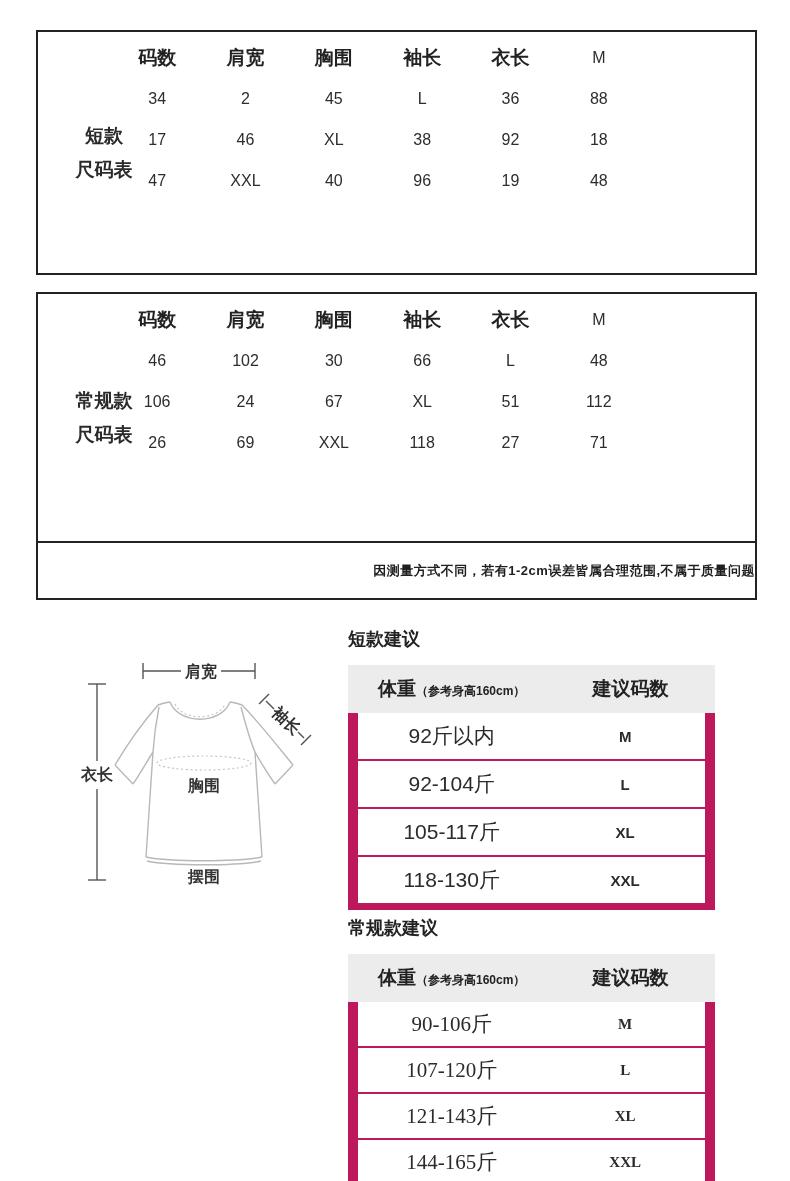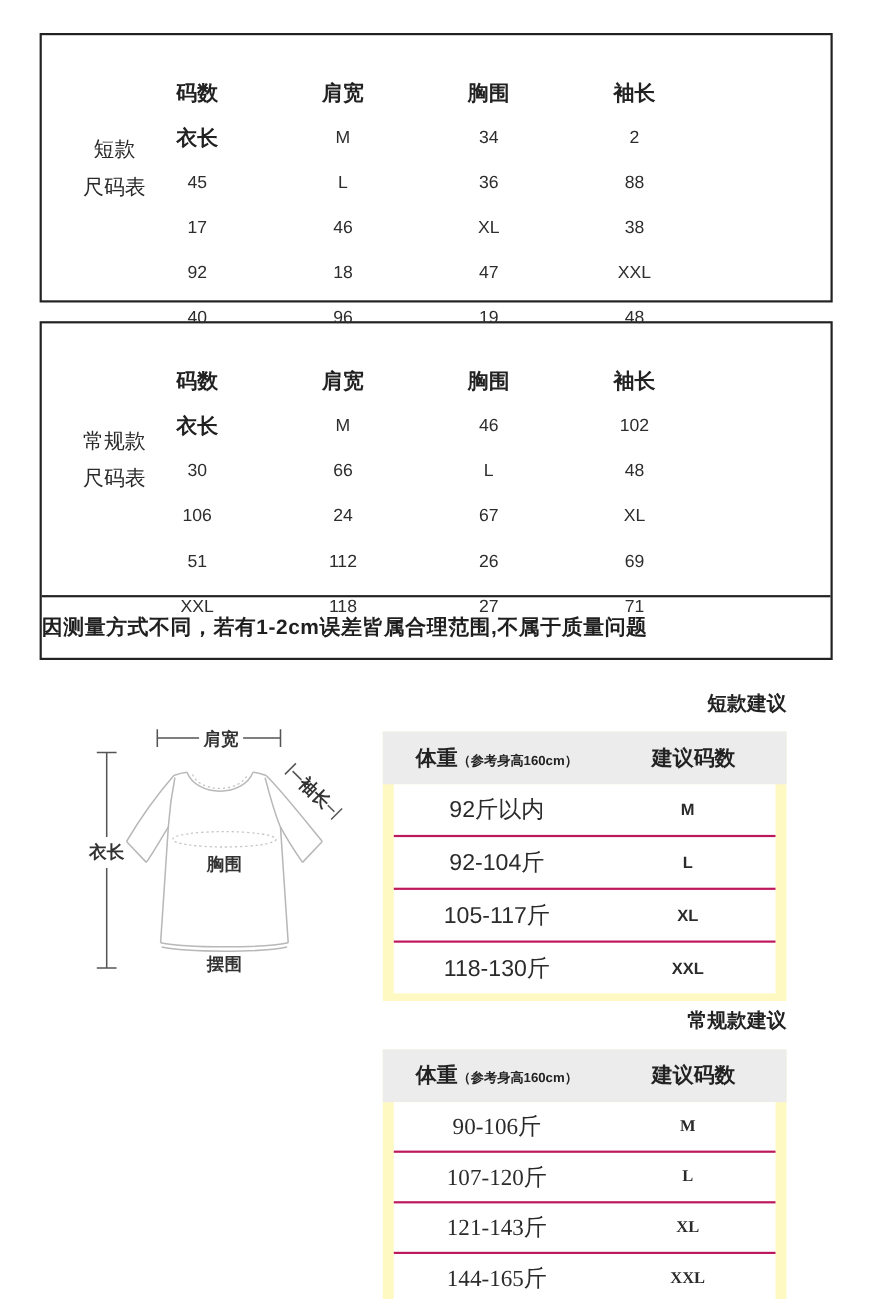--- a/index.html
+++ b/index.html
@@ -11,44 +11,44 @@
 
   
   .big { margin-left:36px; width:721px; border:2px solid #222; box-sizing:border-box; background:#fff; }
   #table-short { margin-top:30px; }
   #table-regular { margin-top:17px; }
   .grid-wrap { position:relative; height:241px; }
   #table-regular .grid-wrap { height:247px; }
   .side-label {
     position:absolute; left:0; top:0; height:100%; width:132px;
     display:flex; flex-direction:column; justify-content:center; align-items:center;
-    gap:8px; font-size:19px; font-weight:400; color:#2a2a2a;
+    gap:8px; font-size:19px; font-weight:700; color:#2a2a2a;
   }
   .size-grid {
-    margin-left:75px; width:530px; padding-top:32px;
-    display:grid; grid-template-columns:repeat(4,1fr);
+    margin-left:75px; width:530px; padding-top:5px;
+    display:grid; grid-template-columns:repeat(6,1fr);
   }
   .size-grid .cell {
     height:41px; display:flex; align-items:center; justify-content:center;
     font-size:16px; font-weight:500; color:#2d2d2d;
   }
   .size-grid .cell.head { font-size:19px; font-weight:600; color:#222; }
   .note-row {
     border-top:2px solid #222; height:55px; line-height:55px;
-    text-align:left; font-size:19px; font-weight:700; color:#1f1f1f; letter-spacing:0.5px;
+    text-align:right; font-size:13px; font-weight:700; color:#1f1f1f; letter-spacing:0.5px;
   }
 
   
   .bottom { display:flex; align-items:flex-start; }
   .shirt-wrap { margin-left:75px; width:270px; padding-top:22px; margin-top:17px; }
   .sugg-col { margin-left:3px; width:367px; margin-top:17px; }
 
-  .sugg-title { text-align:right; font-size:18px; font-weight:700; color:#222; margin:10px 0 14px; }
+  .sugg-title { text-align:left; font-size:18px; font-weight:700; color:#222; margin:10px 0 14px; }
   #sugg-regular .sugg-title { margin-top:6px; }
-  .sugg-table { background:#fef9c3; padding-bottom:7px; }
+  .sugg-table { background:#be185d; padding-bottom:7px; }
   .sugg-header { height:48px; background:#ececec; display:flex; align-items:center; font-weight:700; color:#222; }
   .sh1 { width:54%; padding-left:30px; box-sizing:border-box; font-size:19px; }
   .sh1 .paren { font-size:12px; font-weight:700; }
   .sh2 { width:46%; text-align:center; font-size:19px; }
   .sugg-body { background:#ffffff; margin:0 10px; }
   .sugg-row { display:flex; align-items:center; height:46px; }
   #sugg-regular .sugg-row { height:44px;font-family:Liberation Serif, serif; }
   .sugg-row + .sugg-row { border-top:2px solid #be185d; }
   .sr1 { width:54%; text-align:center; font-size:21px; font-weight:500; color:#2b2b2b; }
   .sr2 { width:46%; text-align:center; font-size:15px; font-weight:600; color:#2b2b2b; }

